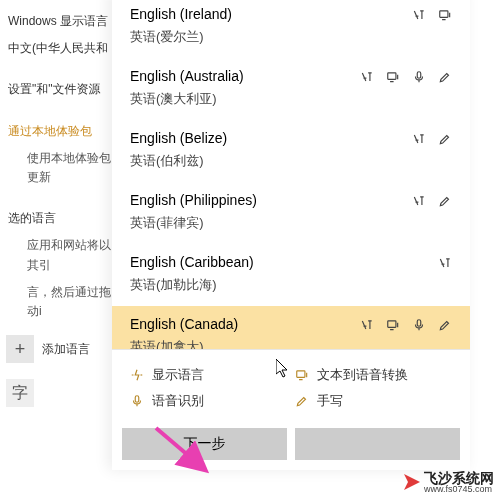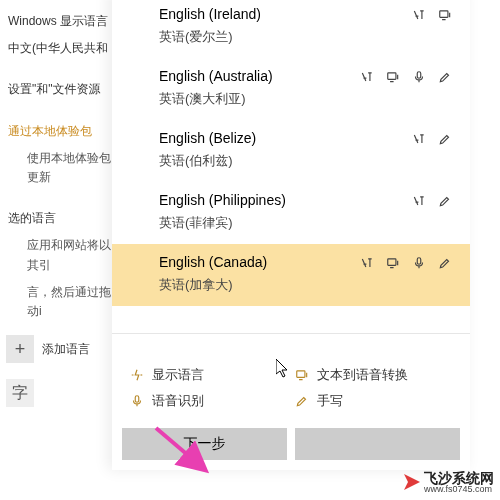--- a/index.html
+++ b/index.html
@@ -14,27 +14,27 @@
 .plus-box { width: 28px; height: 28px; background: #e6e6e6; display: flex; align-items: center; justify-content: center; font-size: 18px; color: #555; }
 
 .dialog { position: absolute; left: 112px; top: -10px; width: 358px; height: 480px; background: #fff; box-shadow: -4px 0 14px rgba(0,0,0,0.08); display: flex; flex-direction: column; }
 
 .lang-list { flex: 1; overflow-y: auto; padding-top: 6px; position: relative; }
 .lang-list::-webkit-scrollbar { width: 4px; }
 .lang-list::-webkit-scrollbar-thumb { background: #bbb; }
 
 .lang-item { padding: 10px 18px 12px 18px; display: flex; justify-content: space-between; align-items: flex-start; cursor: pointer; }
 .lang-item.selected { background: #fbe1a3; }
-.lang-text { display: flex; flex-direction: column; gap: 6px; margin-left: 29px; }
+.lang-text { display: flex; flex-direction: column; gap: 6px; }
 .lang-en { font-size: 14px; color: #000; }
 .lang-native { font-size: 13px; color: #444; }
 .lang-icons { display: flex; gap: 12px; align-items: center; margin-top: 2px; }
 .icon { width: 14px; height: 14px; display: inline-flex; align-items: center; justify-content: center; font-size: 13px; color: #444; }
 
-.legend { border-top: 1px solid #e6e6e6; padding: 28px 14px 8px; }
+.legend { border-top: 1px solid #e6e6e6; padding: 12px 14px 8px; }
 .legend-row { display: flex; }
 .legend-cell { flex: 1; display: flex; align-items: center; gap: 8px; font-size: 13px; color: #333; padding: 4px; }
 .legend-cell .icon { color: #b88a2a; }
 
 .buttons { display: flex; gap: 8px; padding: 6px 10px 10px; }
 .btn { flex: 1; height: 32px; background: #ccc; border: none; font-size: 14px; color: #000; cursor: pointer; }
 
 .cursor-arrow { position: absolute; left: 276px; top: 359px; pointer-events: none; z-index: 50; }
 .pink-arrow { position: absolute; left: 148px; top: 420px; z-index: 50; pointer-events: none; }
 
@@ -145,20 +145,33 @@
               <path d="M4 5 L10 19 M6 14 h5 M14 5 h6 M17 5 v14"></path>
             </svg>
           </span>
           <span class="icon">
             <svg width="14" height="14" viewBox="0 0 24 24" fill="none" stroke="#444" stroke-width="2">
               <path d="M4 20l4-1 10-10-3-3L5 16l-1 4z"></path>
             </svg>
           </span>
         </div>
       </div>
+      <div class="lang-item">
+        <div class="lang-text">
+          <div class="lang-en">English (Caribbean)</div>
+          <div class="lang-native">英语(加勒比海)</div>
+        </div>
+        <div class="lang-icons">
+          <span class="icon">
+            <svg width="14" height="14" viewBox="0 0 24 24" fill="none" stroke="#444" stroke-width="2">
+              <path d="M4 5 L10 19 M6 14 h5 M14 5 h6 M17 5 v14"></path>
+            </svg>
+          </span>
+        </div>
+      </div>
       <div class="lang-item selected">
         <div class="lang-text">
           <div class="lang-en">English (Canada)</div>
           <div class="lang-native">英语(加拿大)</div>
         </div>
         <div class="lang-icons">
           <span class="icon">
             <svg width="14" height="14" viewBox="0 0 24 24" fill="none" stroke="#444" stroke-width="2">
               <path d="M4 5 L10 19 M6 14 h5 M14 5 h6 M17 5 v14"></path>
             </svg>

